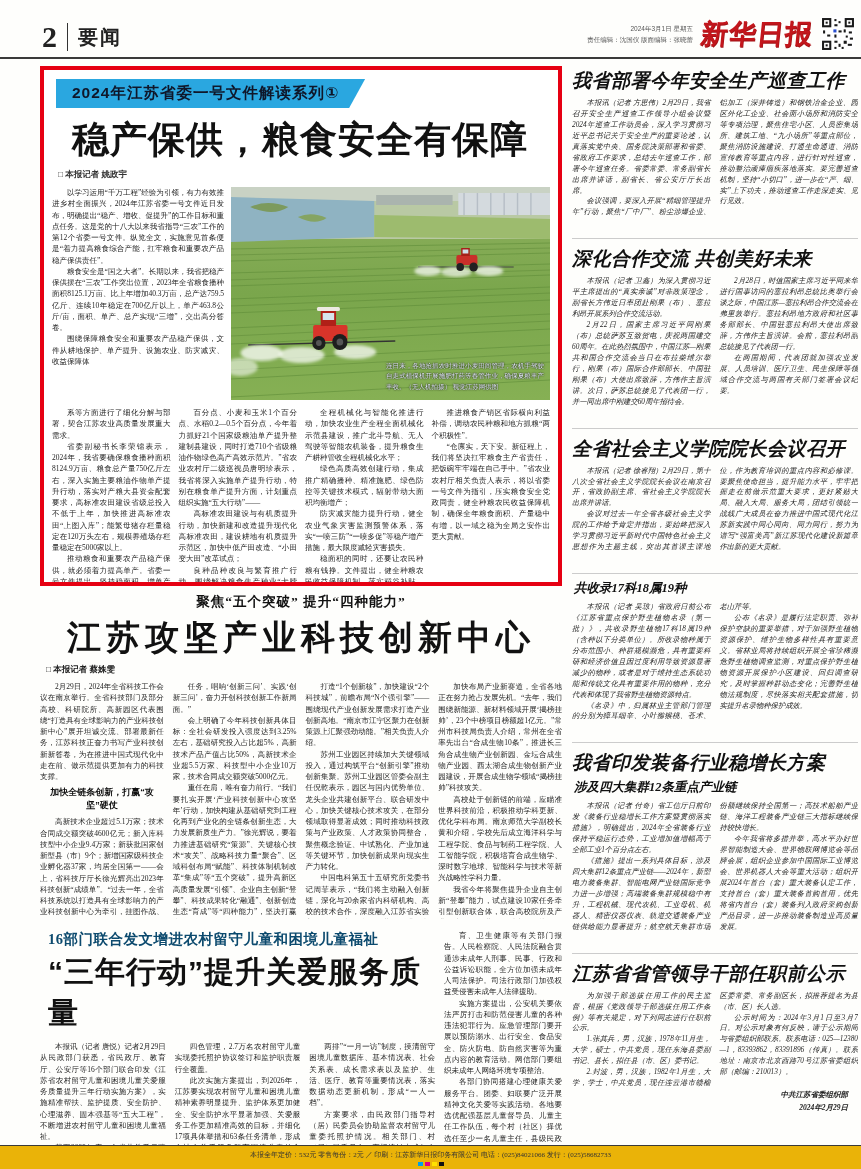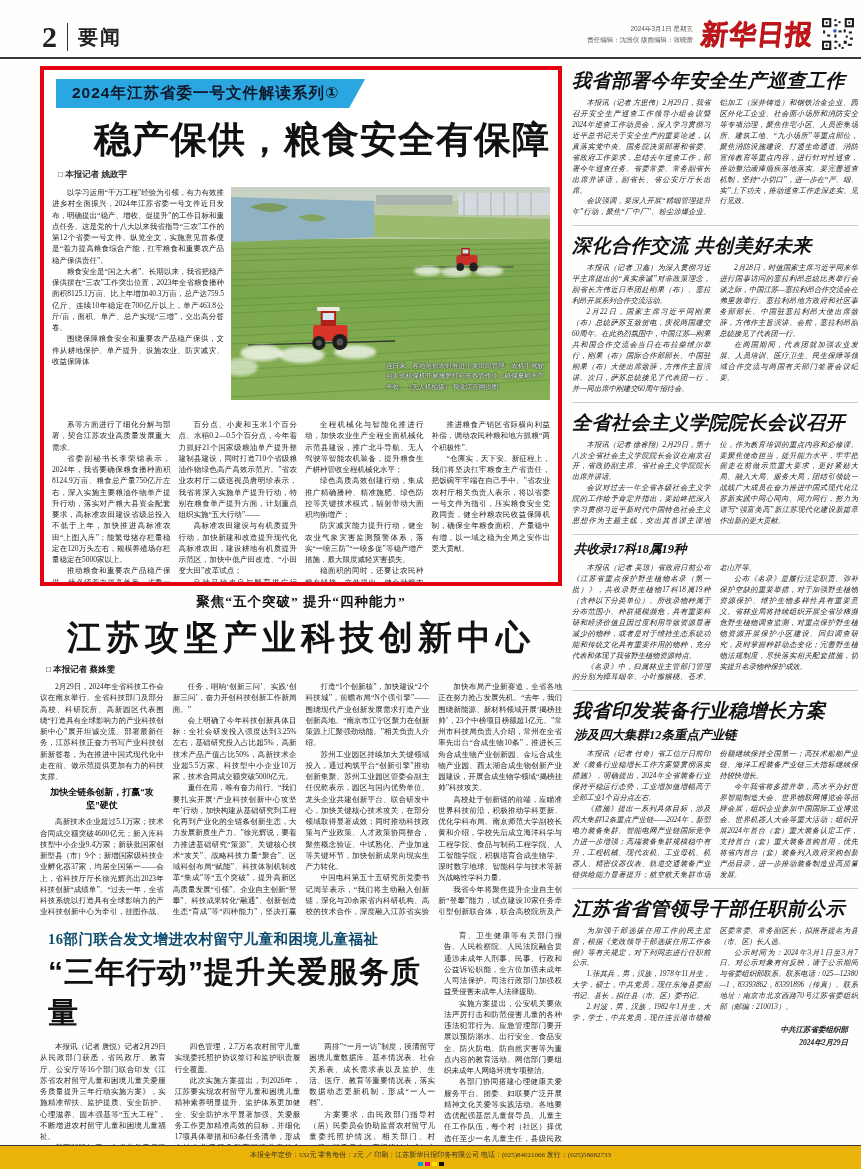--- a/index.html
+++ b/index.html
@@ -26,30 +26,30 @@
   .main { display:flex; gap:10px; padding:7px 3px 0 40px; }
   .col-left { width:522px; flex:none; }
   .col-right { flex:1; overflow:hidden; height:1075px; }
   
   .lead-box { border:4px solid #e60012; padding:9px 8px 8px; height:520px; overflow:hidden; background:#fff; }
   .lead-banner { display:inline-block; background:#2aa7e0; color:#0f172a; font-weight:bold;
     font-family:"Liberation Sans","DejaVu Sans",sans-serif; font-size:15.5px;
     padding:4px 26px 4px 16px; margin-left:4px; letter-spacing:1px;
     clip-path:polygon(0 0,100% 0,calc(100% - 16px) 100%,0 100%); }
   .lead-headline { font-size:37px; font-weight:900; font-family:"Liberation Sans","DejaVu Sans",sans-serif;
-    letter-spacing:1px; margin:7px 0 4px 8px; color:#111;text-align:right; }
+    letter-spacing:1px; margin:7px 0 4px 20px; color:#111; }
   .lead-byline { font-size:8.5px; font-weight:bold; margin:2px 0 6px 6px; color:#333; }
   .lead-row1 { display:flex; gap:7px; }
   .lead-intro { width:172px; flex:none; height:213px; overflow:hidden; }
   .lead-photo { flex:1; position:relative; height:213px; overflow:hidden; }
   .lead-photo svg { position:absolute; inset:0; width:100%; height:100%; }
   .photo-caption { position:absolute; right:6px; bottom:8px; width:158px;
     font-size:6.5px; line-height:1.6; color:#eef6ff; text-align:justify;
     text-shadow:0 0 2px rgba(0,0,0,.85),0 0 1px rgba(0,0,0,.9); }
-  .lead-row2 { display:flex; gap:8px; margin-top:19px; height:186px; overflow:hidden; }
+  .lead-row2 { display:flex; gap:8px; margin-top:7px; height:186px; overflow:hidden; }
   .lead-col { flex:1; }
   
   .para { font-size:7.5px; line-height:1.5; text-align:justify; text-indent:2em; color:#1d1d1d; }
   .col-subhead { font-size:9px; font-weight:bold; text-align:center; margin:4px 0;
     font-family:"Liberation Sans","DejaVu Sans",sans-serif; color:#111; text-indent:0; }
   
   .tech { margin-top:7px; }
   .tech-kicker { text-align:center; font-size:13.5px; font-weight:bold; letter-spacing:1px; color:#111; }
   .tech-headline { text-align:center; font-size:34px; font-weight:900; letter-spacing:5px;
     font-family:"Liberation Sans","DejaVu Sans",sans-serif; margin:4px 0 3px; color:#111; }
@@ -60,21 +60,21 @@
   .children { margin-top:9px; display:flex; gap:9px; height:222px; overflow:hidden; }
   .children-left { flex:1; }
   .children-kicker { font-size:14.5px; font-weight:bold; letter-spacing:0.5px; margin:2px 0 3px 8px; color:#0c4a6e; }
   .children-headline { font-size:30px; font-weight:900; letter-spacing:1px;
     font-family:"Liberation Sans","DejaVu Sans",sans-serif; margin:0 0 7px 8px; color:#111; }
   .children-cols { display:flex; gap:9px; height:150px; overflow:hidden; }
   .children-col { flex:1; }
   .children-right { width:118px; flex:none; padding-top:2px; }
   
   .r-article { padding:2px 0 7px;font-style:italic; }
-  .r-article + .r-article { border-top:1px solid #cccccc; padding-top:7px; }
+  .r-article + .r-article { border-top:1px solid #cccccc; padding-top:7px;margin-top:13px; }
   .r-headline { font-size:19px; font-weight:900; font-family:"Liberation Sans","DejaVu Sans",sans-serif;
     letter-spacing:0.5px; color:#111; margin-bottom:4px; }
   .r-subhead { font-size:12.5px; font-weight:bold; margin:-1px 0 5px 2px; color:#111; }
   .r-body { column-count:2; column-gap:9px; }
   .r-body .para { font-size:7.3px; }
   .signoff { text-align:right; font-size:7.5px; font-weight:bold; padding-right:10px; line-height:1.7; }
   
   .footer { position:absolute; left:0; right:0; bottom:0; height:24px;
     border-top:1.5px solid #3a3a3a; text-align:center; padding-top:4px;
     font-size:7px; color:#333; background:#eab308; }

